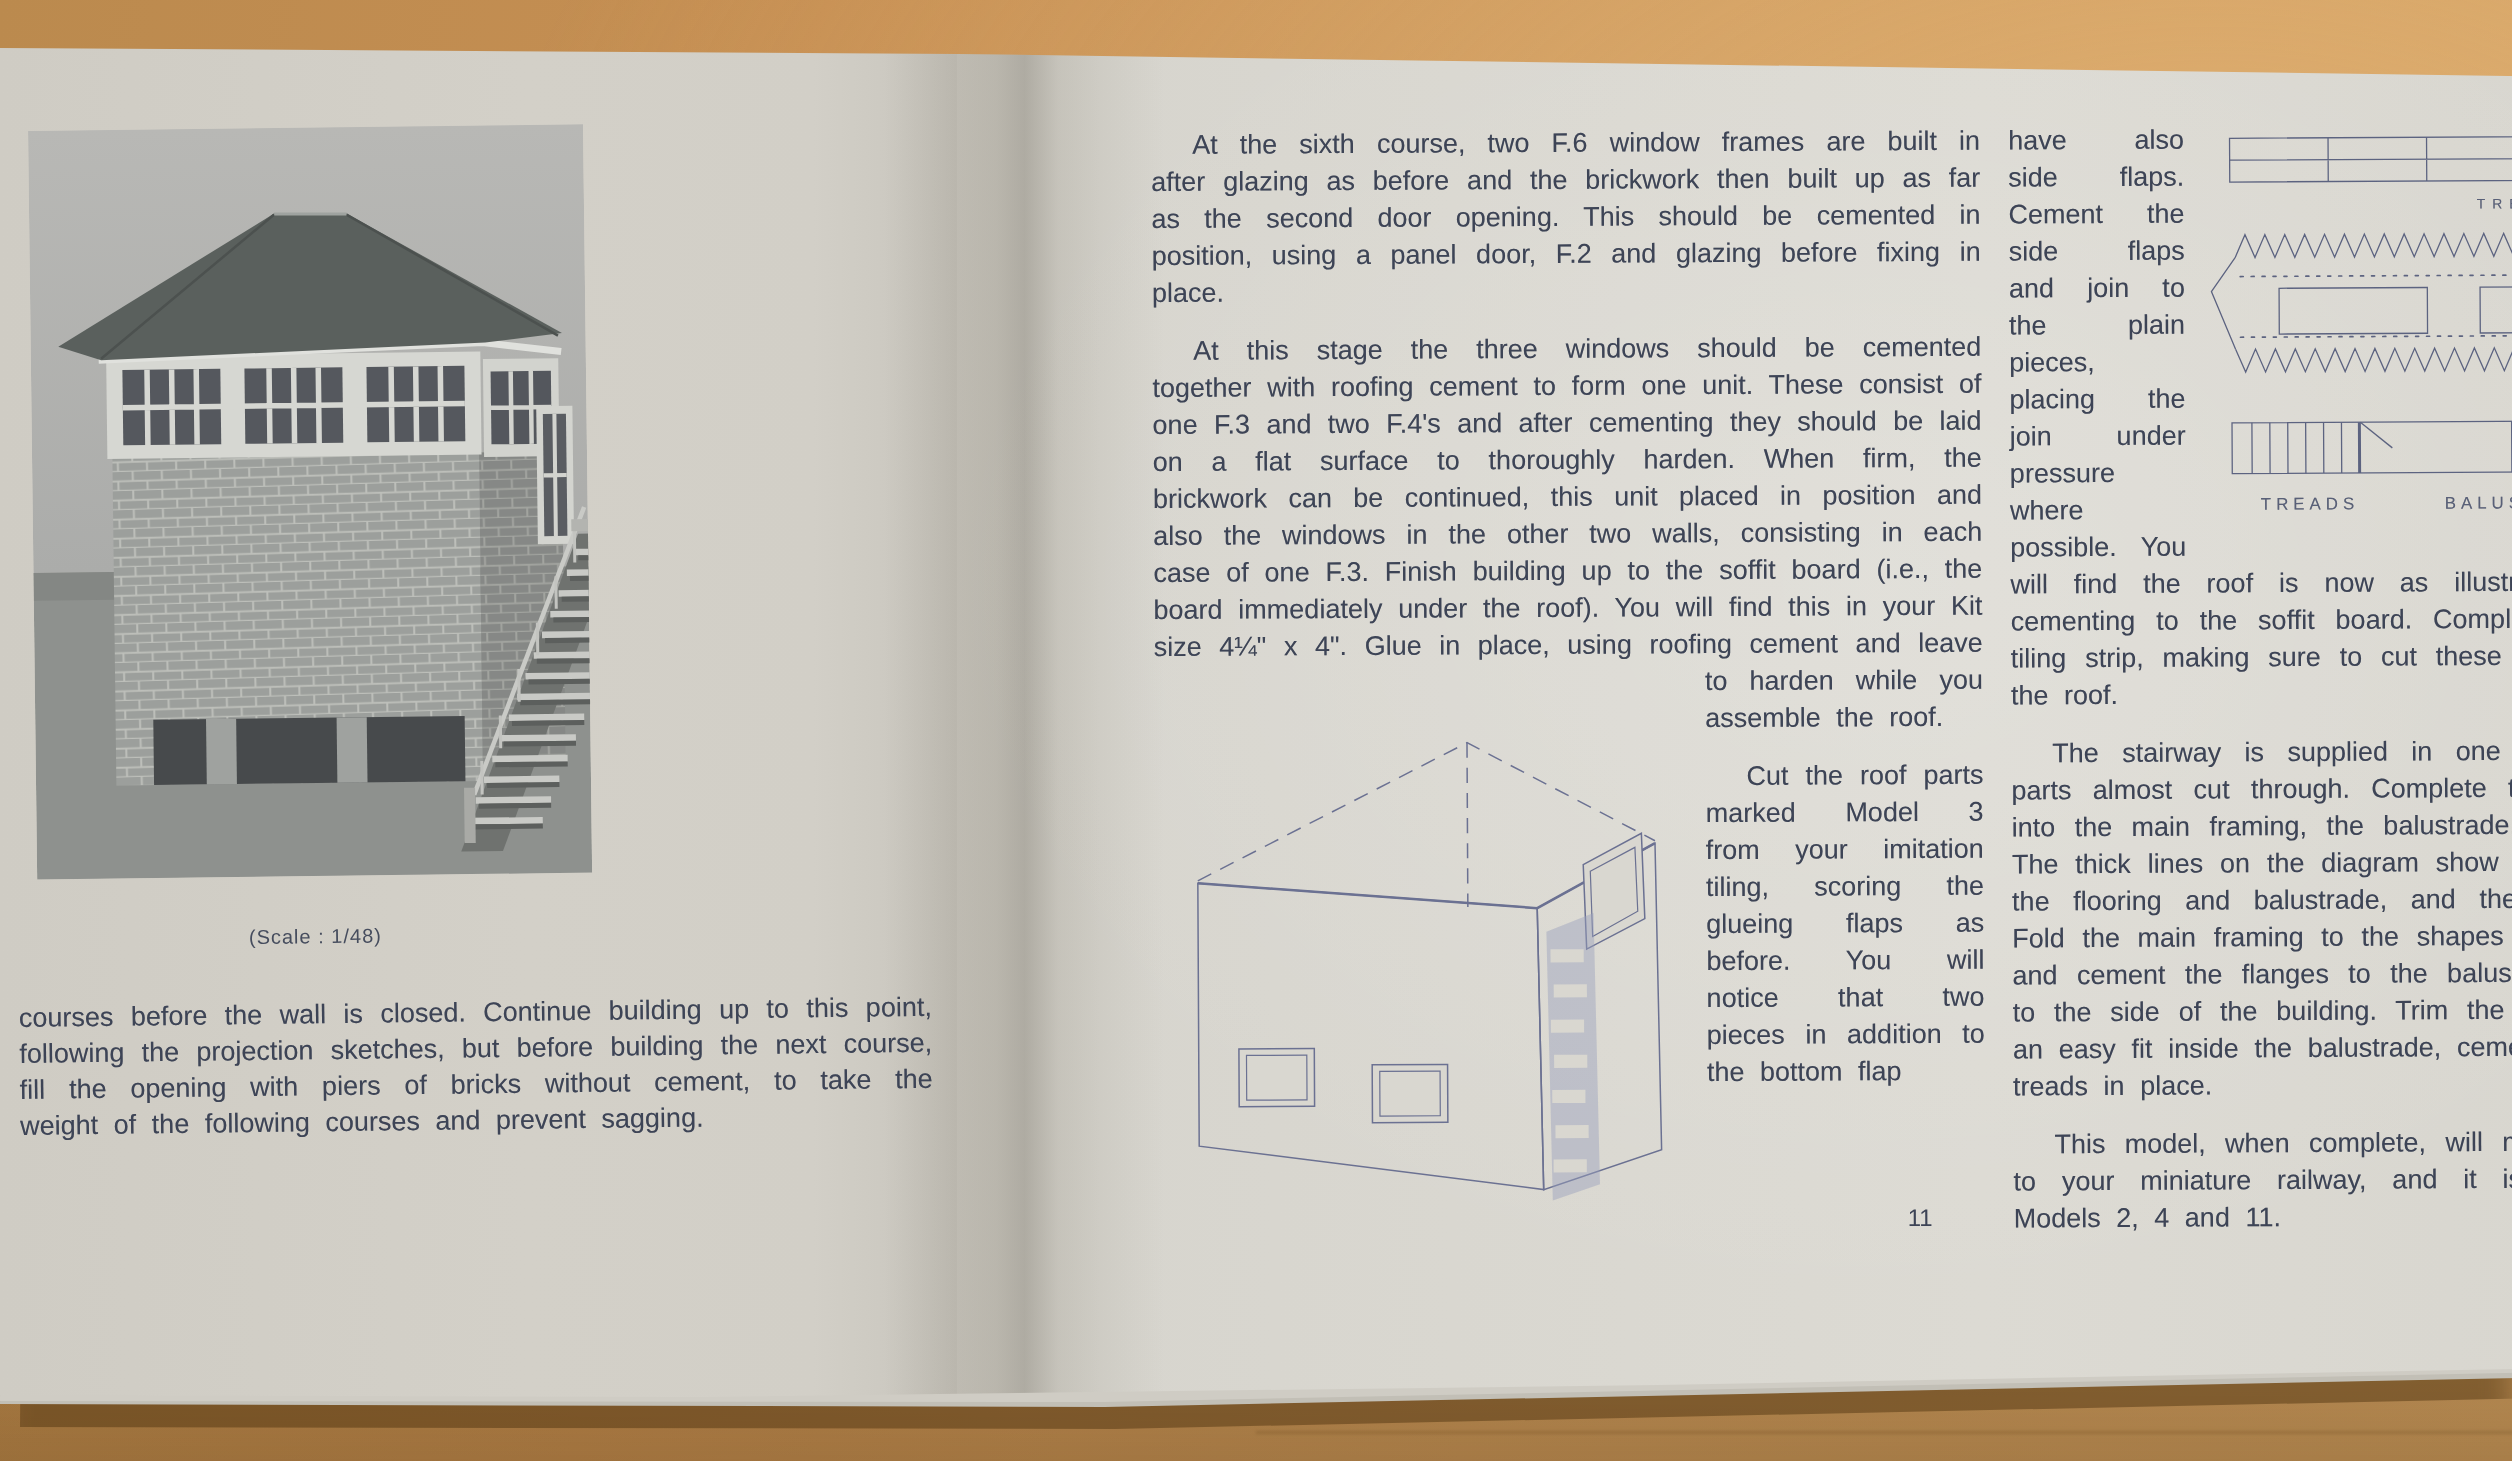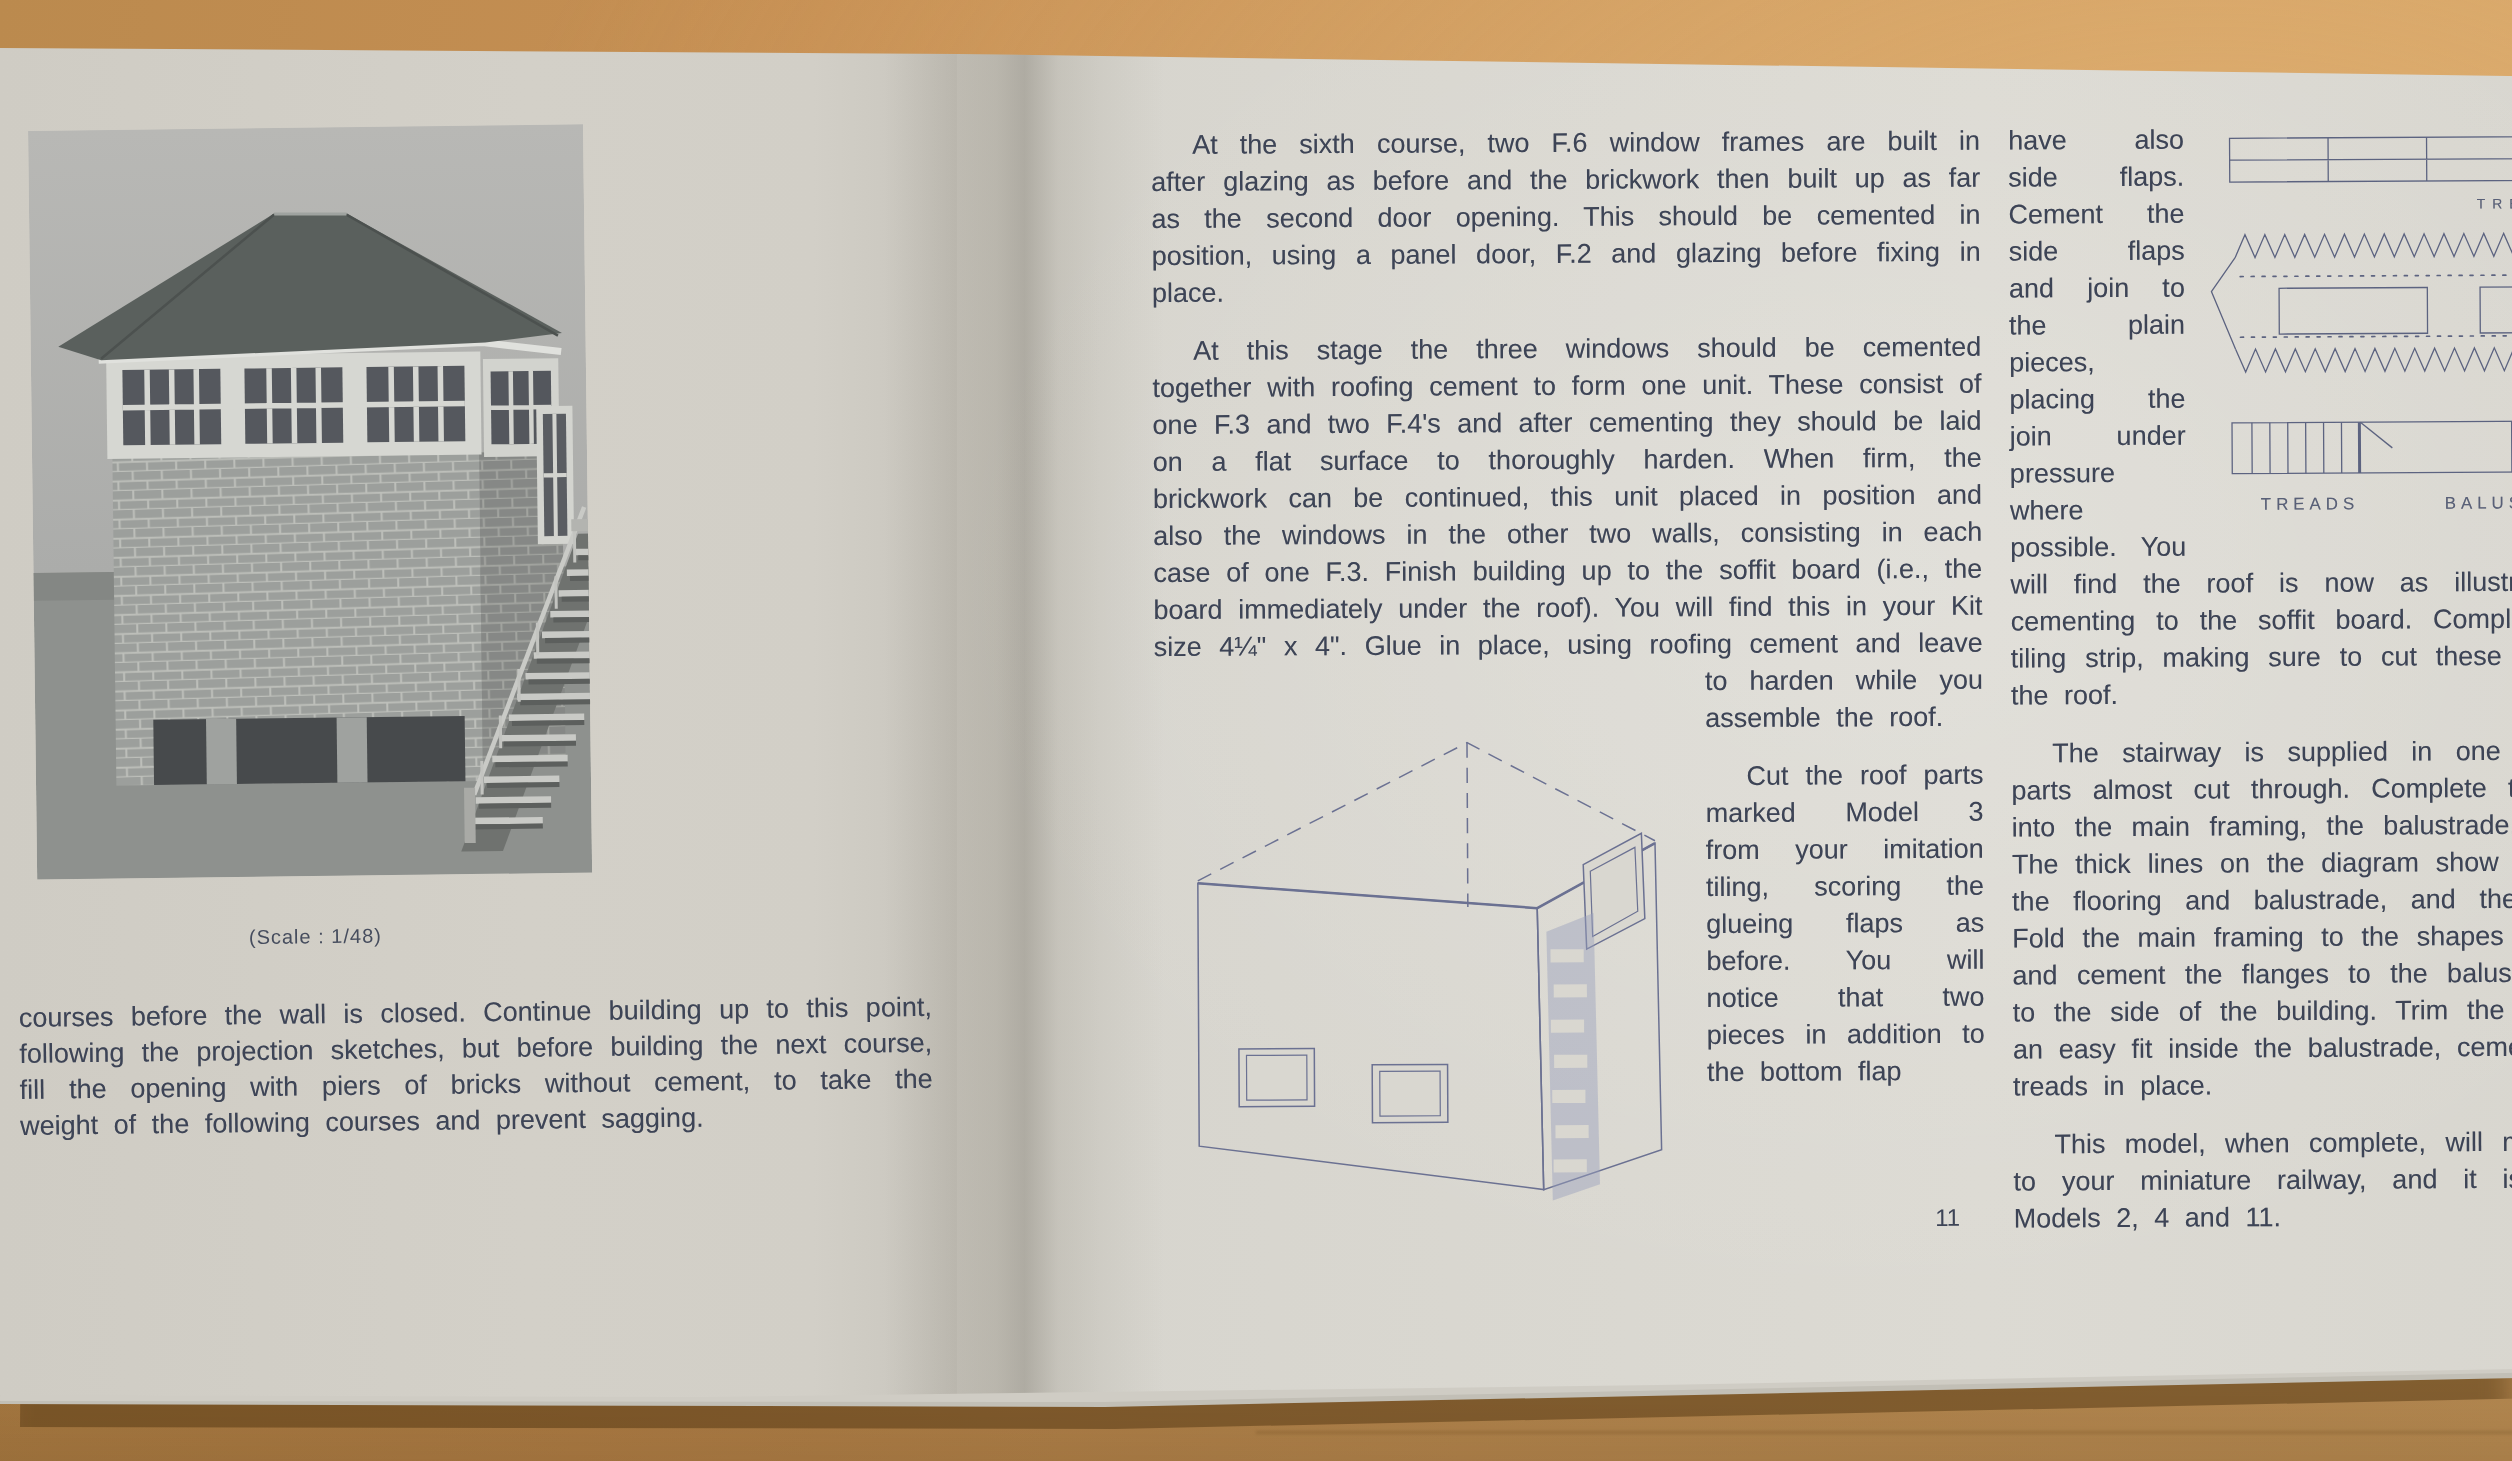--- a/index.html
+++ b/index.html
@@ -42,21 +42,21 @@
   .body-text{position:absolute;left:0px;top:872px;width:913px;
     font-size:27px;line-height:36px;text-align:justify;word-spacing:8px;
     text-shadow:0 0 0.5px rgba(61,68,86,.35);}
   .cols{display:flex;gap:28px;align-items:flex-start;}
   .col{width:829px;font-size:27px;line-height:37px;text-align:justify;word-spacing:8px;
     text-shadow:0 0 0.5px rgba(61,68,86,.35);}
   .p{margin:0 0 21px 0;}
   .p.indent{text-indent:41px;}
   .float-illu{float:left;width:523px;height:583px;margin:14px 28px 5px 0;}
   .float-diagram{float:right;width:638px;height:399px;margin:3px 0 17px 15px;}
-  .page-number{position:absolute;left:751px;top:1081px;width:80px;text-align:center;
+  .page-number{position:absolute;left:751px;top:1081px;width:80px;text-align:left;
     font-size:24px;color:#3d4456;}
   svg{display:block;}
   .dg-line{stroke:#5c6380;stroke-width:2.6;fill:none;}
   .dg-thick{stroke:#5c6380;stroke-width:6;fill:none;}
   .dg-dash{stroke:#5c6380;stroke-width:3.4;fill:none;stroke-dasharray:6 16;stroke-linecap:round;}
   .dg-label{font-family:"Liberation Sans",sans-serif;fill:#596078;}
   .il-line{stroke:#6b7192;stroke-width:3;fill:none;}
   .il-dash{stroke:#6b7192;stroke-width:3;fill:none;stroke-dasharray:30 20;}
 </style>
 </head>

